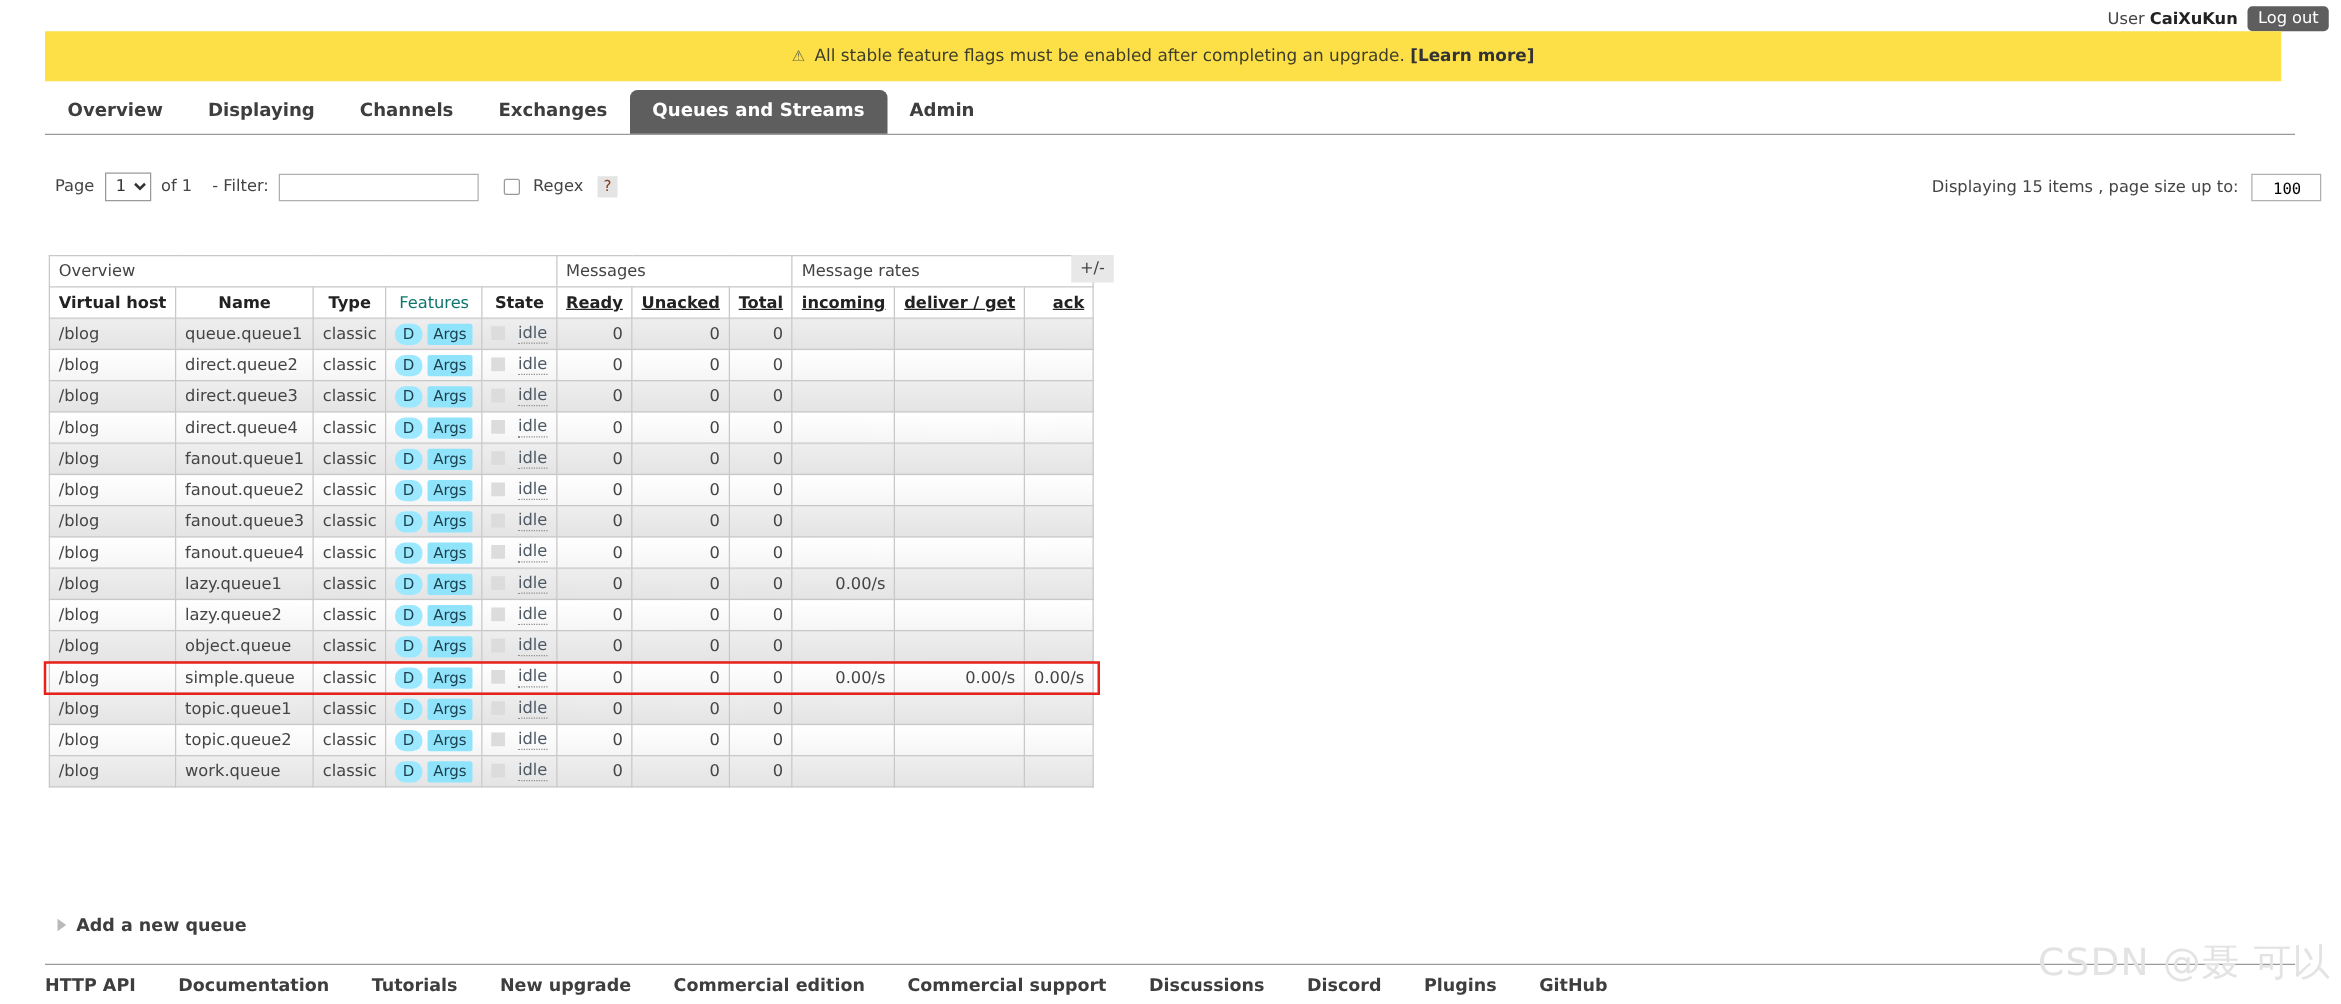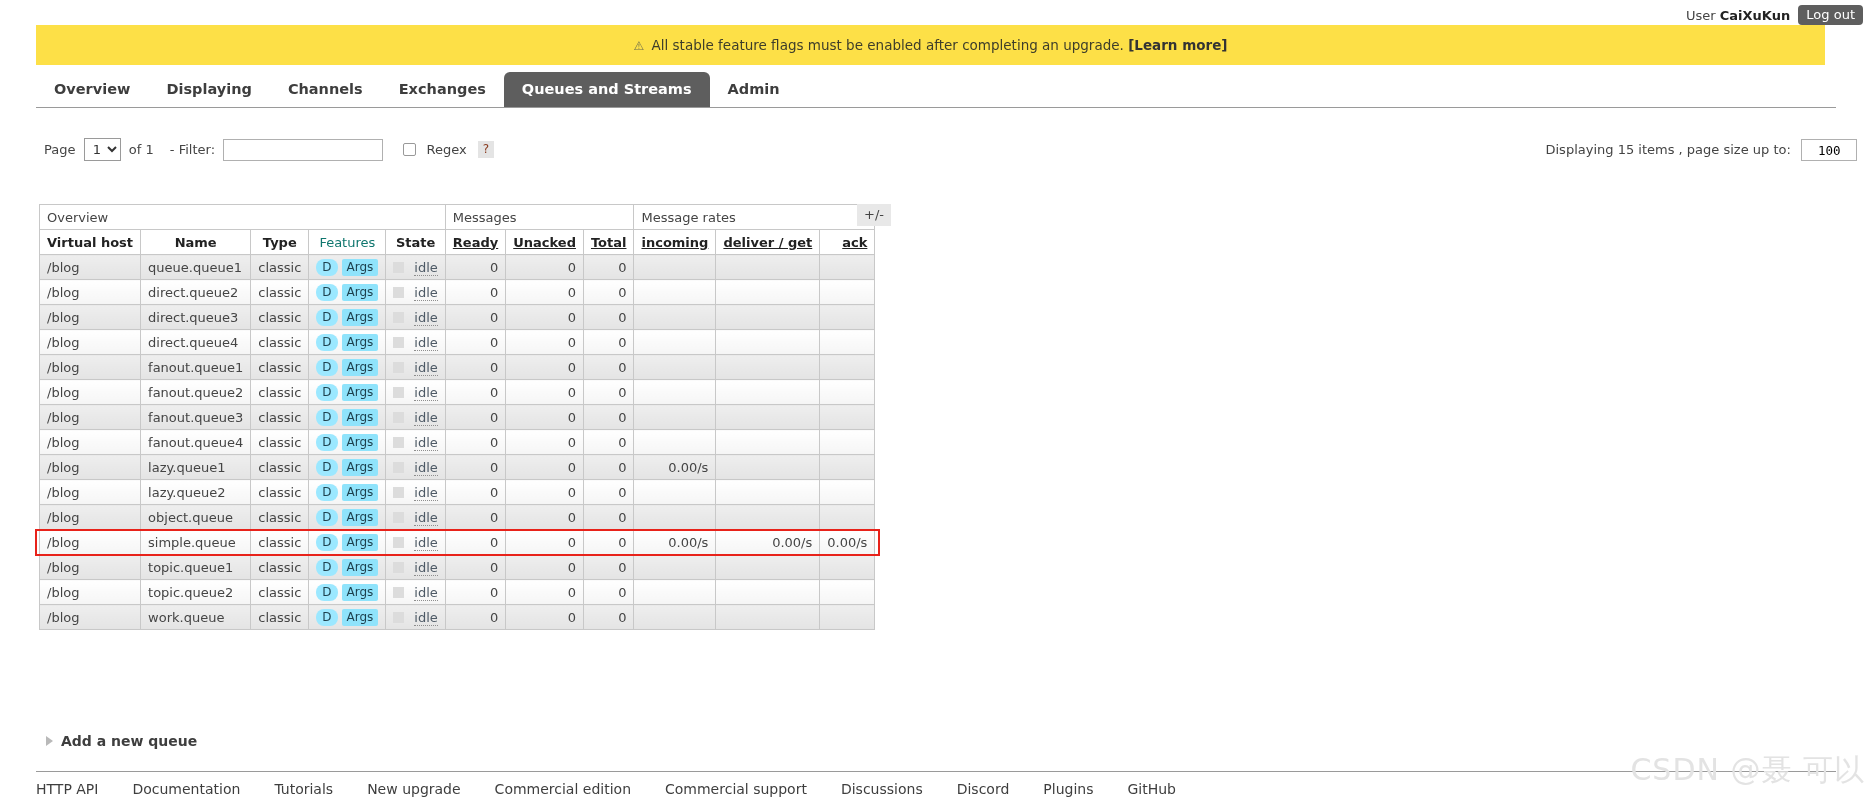--- a/index.html
+++ b/index.html
@@ -237,21 +237,21 @@
   .footer {
     position: absolute; left: 36px; top: 771px;
     width: 1800px;
     border-top: 1px solid #9a9a9a;
     padding-top: 9px;
     white-space: nowrap;
   }
   .footer a {
     display: inline-block;
     font-size: 14px;
-    font-weight: normal;
+    font-weight: bold;
     color: #3e3e3e;
     margin-right: 34px;
     text-decoration: none;
     cursor: pointer;
   }
 
   
   .watermark {
     position: absolute; right: 8px; bottom: 12px;
     font-size: 30px;

